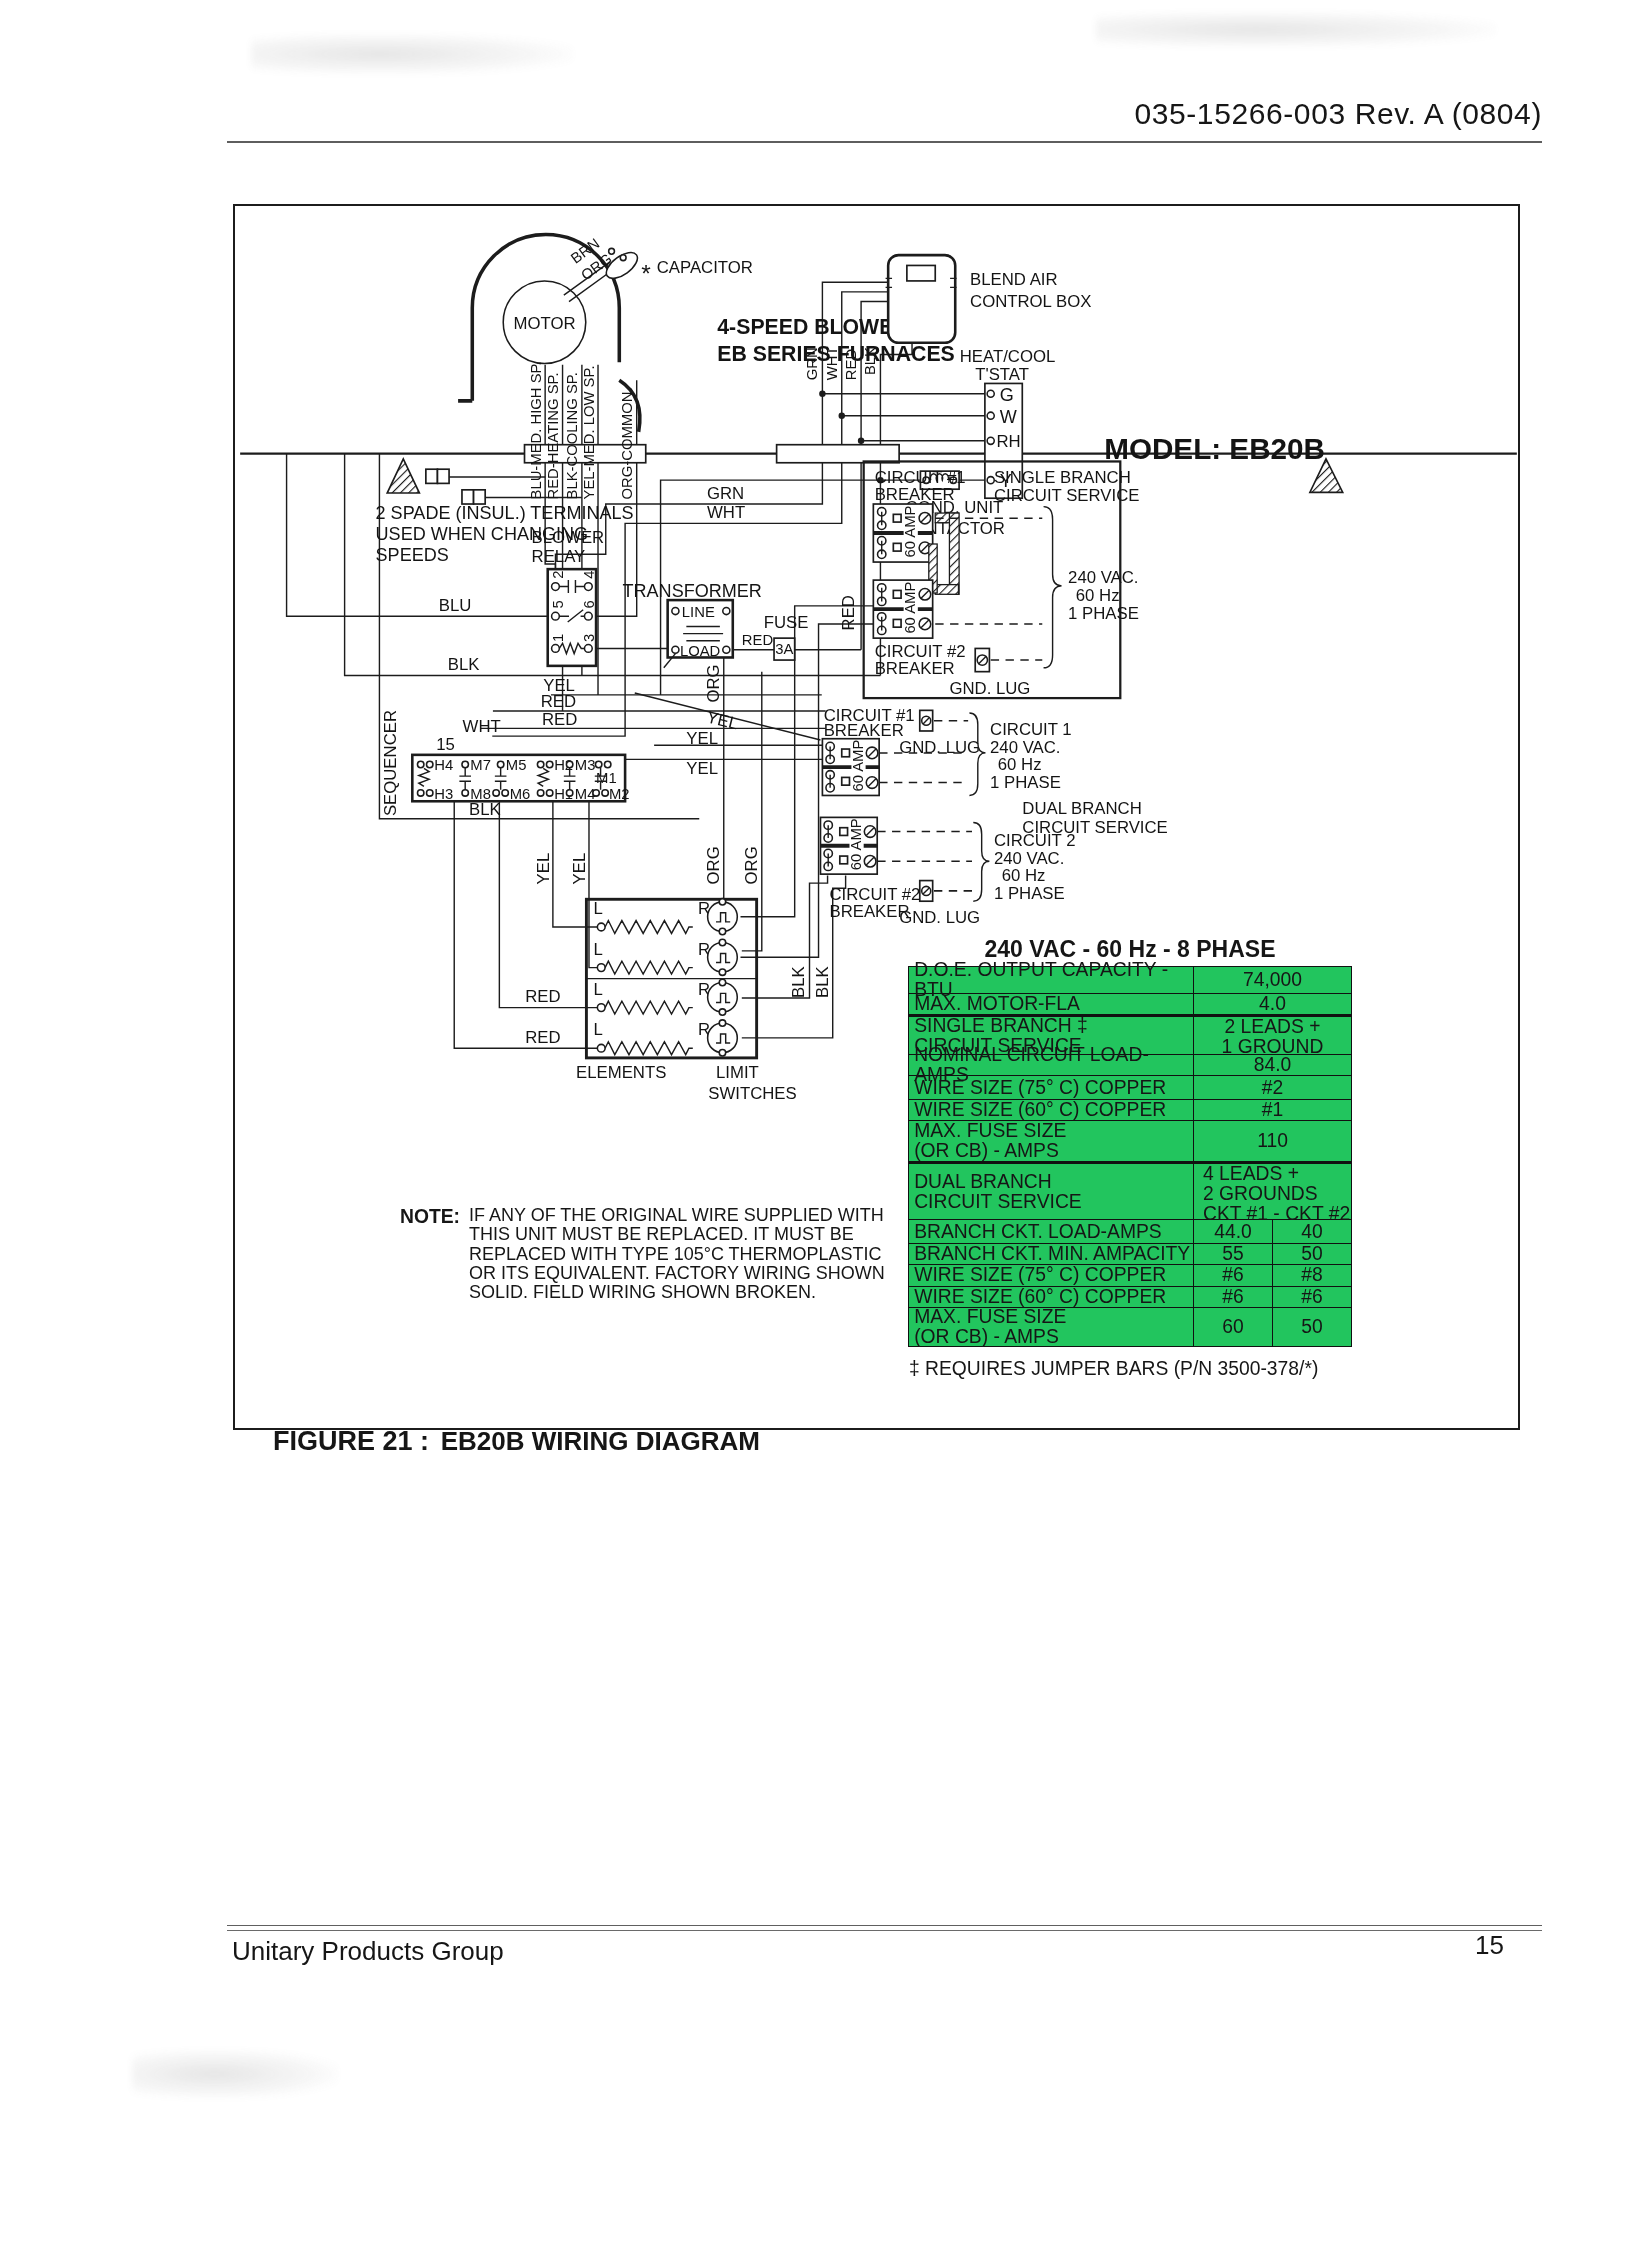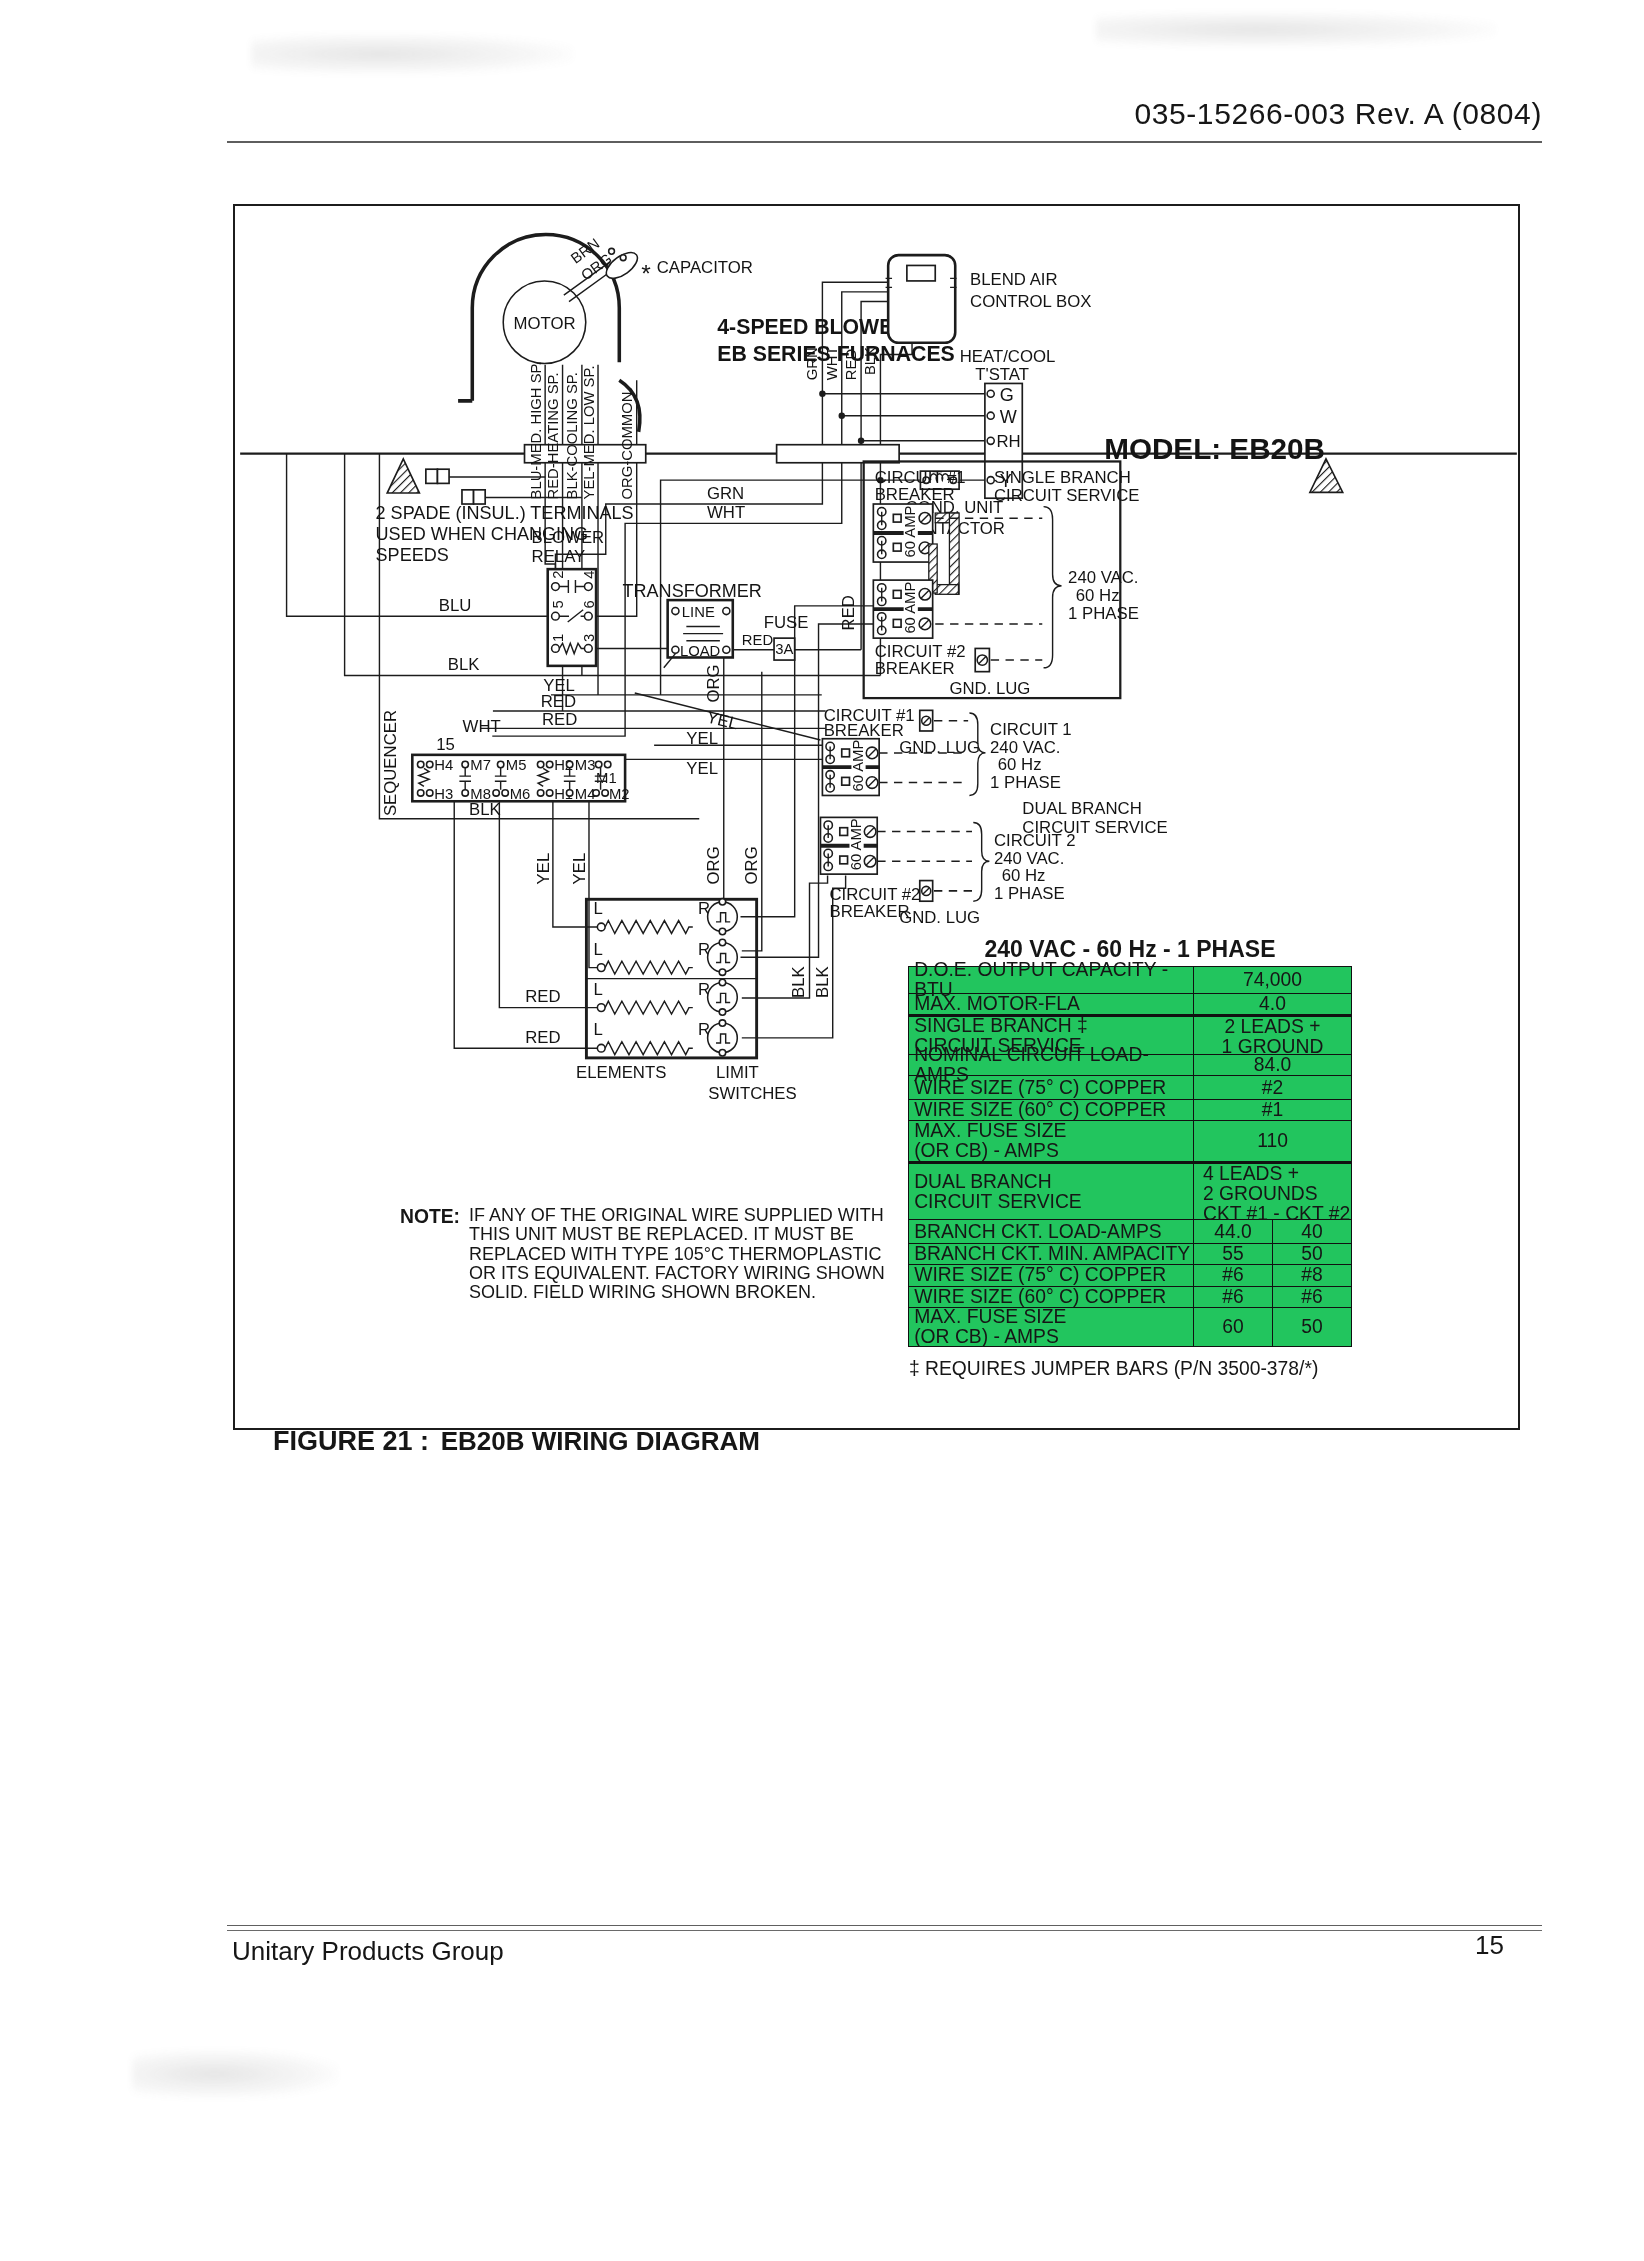--- a/index.html
+++ b/index.html
@@ -487,21 +487,21 @@
       <text class="t" x="1177" y="992">CIRCUIT 2</text>
       <text class="t" x="1177" y="1020">240 VAC.</text>
       <text class="t" x="1189" y="1047">60 Hz</text>
       <text class="t" x="1177" y="1074">1 PHASE</text>
       <text class="t" x="922" y="1076">CIRCUIT #2</text>
       <text class="t" x="922" y="1102">BREAKER</text>
       <text class="t" x="1030" y="1112">GND. LUG</text>
     </g>
   </svg>
 
-  <div id="spec-title">240 VAC - 60 Hz - 1 PHASE</div>
+  <div id="spec-title">240 VAC - 60 Hz - 8 PHASE</div>
   <div id="spec-table">
     <div class="trow" style="height:26px">
       <div class="tlabel">
           <div>D.O.E. OUTPUT CAPACITY - BTU</div>
         </div>
       <div class="tvals">74,000</div>
     </div>
     <div class="trow" style="height:21px">
       <div class="tlabel">
           <div>MAX. MOTOR-FLA</div>

